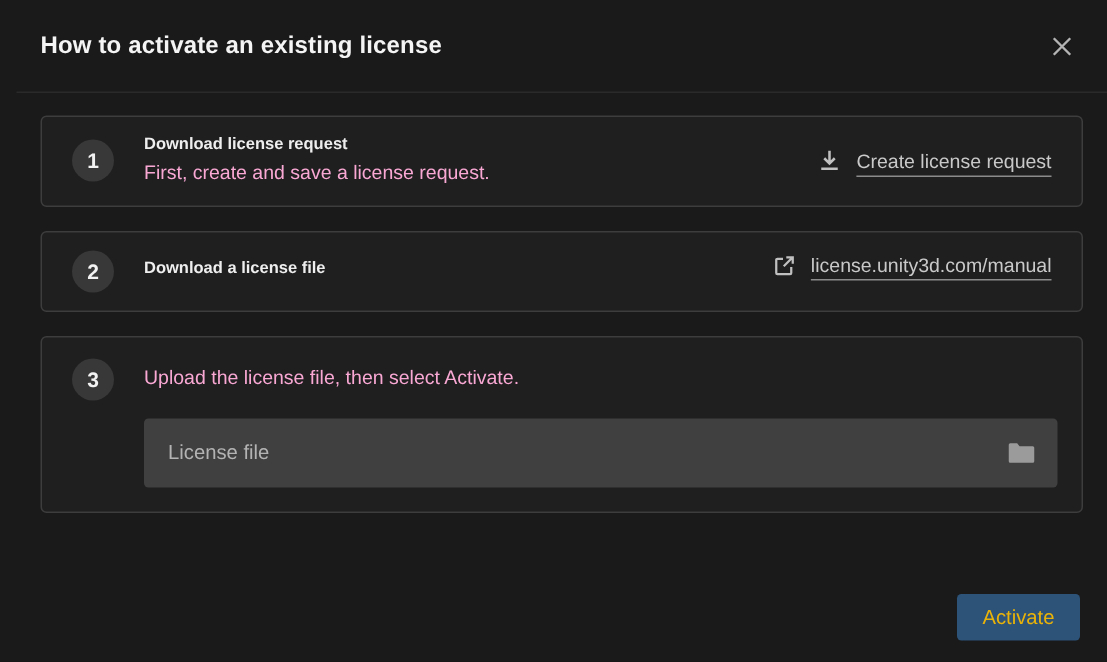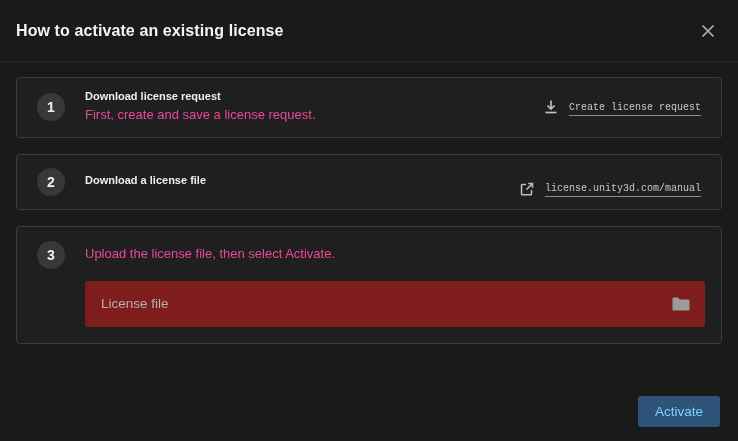--- a/index.html
+++ b/index.html
@@ -10,20 +10,21 @@
     -webkit-font-smoothing: antialiased;
   }
   .dialog {
     width: 738px;
     height: 441px;
     background: #1a1a1a;
     box-sizing: border-box;
     display: flex;
     flex-direction: column;
     overflow: hidden;
+    padding-left: 11px;
   }
   
   .dialog-header {
     height: 62px;
     flex: 0 0 auto;
     display: flex;
     align-items: center;
     justify-content: space-between;
     padding: 0 18px 0 16px;
     border-bottom: 1px solid #2a2a2a;
@@ -89,49 +90,48 @@
     margin-right: 20px;
   }
   .step-text { min-width: 0; }
   .step-title {
     color: #eeeeee;
     font-size: 11px;
     font-weight: bold;
     margin-bottom: 4px;
   }
   .step-desc {
-    color: #ec4899;
+    color: #f9a8d4;
     font-size: 13px;
     line-height: 1.45;
   }
   .step-desc.wrap { max-width: 382px; }
   .step-action {
     margin-left: auto;
     display: flex;
     align-items: center;
     gap: 10px;
     cursor: pointer;
     color: #c6c6c6;
     flex: 0 0 auto;
   }
   .step-action .action-icon { display: flex; color: #c0c0c0; }
   .action-label {
-    font-size: 10px;
+    font-size: 13px;
     color: #c9c9c9;
     text-decoration: underline;
     text-decoration-color: #8b8b8b;
     text-underline-offset: 5px;
-    font-family: Liberation Mono, monospace;
   }
   
   .file-field {
     margin-top: 12px;
     margin-left: 48px;
     height: 46px;
-    background: #7f1d1d;
+    background: #404040;
     border-radius: 3px;
     display: flex;
     align-items: center;
     padding: 0 14px 0 16px;
     box-sizing: border-box;
     cursor: pointer;
     gap: 32px;
   }
   .file-placeholder {
     color: #b3b3b3;
@@ -141,21 +141,21 @@
   .folder-icon { display: flex; color: #9b9b9b; }
   
   .dialog-footer {
     flex: 0 0 auto;
     display: flex;
     justify-content: flex-end;
     padding: 0 18px 14px 18px;
   }
   .activate-btn {
     background: #2d5379;
-    color: #7dd3fc;
+    color: #eab308;
     border: none;
     border-radius: 3px;
     font-family: inherit;
     font-size: 13.5px;
     padding: 8px 17px;
     cursor: default;
   }
 </style>
 </head>
 <body>
@@ -190,21 +190,21 @@
         </span>
         <span class="action-label">Create license request</span>
       </div>
     </div>
 
     <div class="step-card">
       <div class="step-num">2</div>
       <div class="step-text">
         <div class="step-title">Download a license file</div>
       </div>
-      <div class="step-action" style="align-self:flex-start; margin-top:14px;">
+      <div class="step-action" style="align-self:flex-start; margin-top:2px;">
         <span class="action-icon">
           <svg width="16" height="16" viewBox="0 0 16 16">
             <path d="M12.5 9 V13 a0.8 0.8 0 0 1 -0.8 0.8 H3.3 a0.8 0.8 0 0 1 -0.8 -0.8 V4.3 a0.8 0.8 0 0 1 0.8 -0.8 H7" stroke="currentColor" stroke-width="1.5" fill="none"></path>
             <path d="M9.2 2.5 H13.5 V6.8 M13.3 2.7 L7.5 8.5" stroke="currentColor" stroke-width="1.5" fill="none"></path>
           </svg>
         </span>
         <span class="action-label">license.unity3d.com/manual</span>
       </div>
     </div>
 

